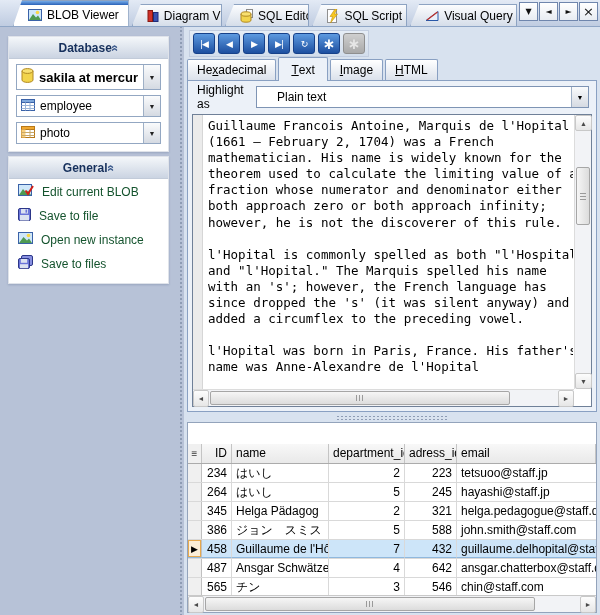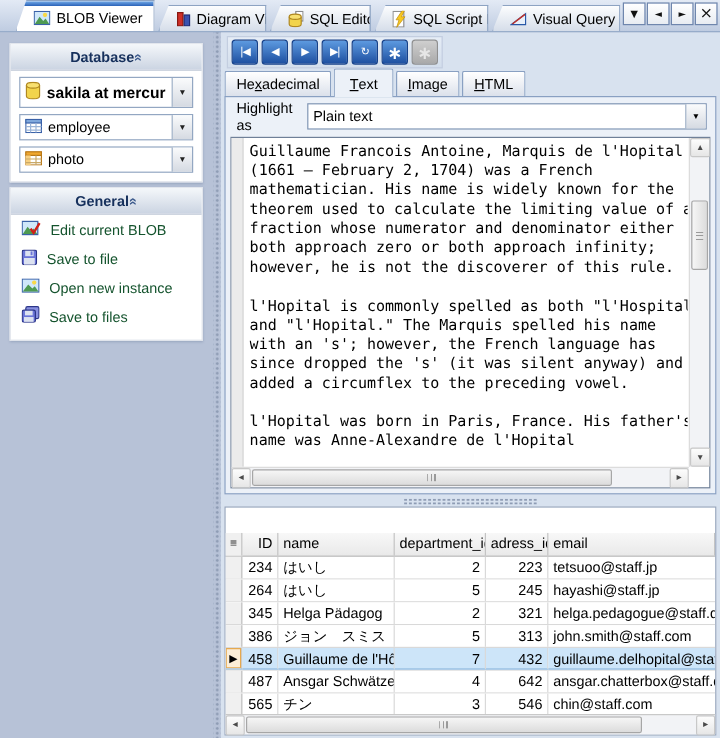--- a/index.html
+++ b/index.html
@@ -64,21 +64,21 @@
     background:linear-gradient(#ffffff,#dbe1eb); border:1px solid #89a0c2; border-bottom:none;
     border-radius:2px 2px 0 0; cursor:pointer; }
   .vtab.active { height:24px; background:#ecf1f8; position:relative; z-index:4; padding:0 12px; }
   .vtab .key { text-decoration:underline; }
 
   .text-panel { position:absolute; top:53px; left:3px; width:410px; height:332px;
     background:#ecf1f8; border:1px solid #89a0c2; }
   .hl-row { position:absolute; top:5px; left:9px; right:7px; height:22px; display:flex; align-items:center; }
   .hl-label { width:59px; flex-shrink:0; }
   .hl-combo { flex:1; height:22px; border:1px solid #7e94b4; background:#fff; display:flex; align-items:center; }
-  .hl-combo .val { flex:1; padding-left:4px; }
+  .hl-combo .val { flex:1; padding-left:20px; }
   .hl-combo .cbtn { width:17px; height:100%; background:linear-gradient(#fafbfc,#d5dae2);
     border-left:1px solid #9fb0c6; display:flex; align-items:center; justify-content:center; font-size:7px; }
 
   .text-frame { position:absolute; top:33px; left:4px; right:4px; bottom:4px;
     border:1px solid #6f8098; background:#fff; }
   .gutter { position:absolute; left:0; top:0; width:10px; bottom:17px; background:#ebebeb; border-right:1px solid #d6d6d6; }
   .blob-text { position:absolute; left:15px; top:3px; right:18px; bottom:18px; overflow:hidden;
     white-space:pre; font-family:"DejaVu Sans Mono", monospace; font-size:12.5px; line-height:16.1px; color:#000; }
 
   .sb-v { position:absolute; right:0; top:0; width:17px; bottom:17px; background:#f2f3f6; border-left:1px solid #dcdcdc; }
@@ -397,21 +397,21 @@
         <div class="gcell c-name">Helga Pädagog</div>
         <div class="gcell c-dept">2</div>
         <div class="gcell c-addr">321</div>
         <div class="gcell c-email">helga.pedagogue@staff.de</div>
       </div>
       <div class="grow">
         <div class="gcell c-sel"></div>
         <div class="gcell c-id">386</div>
         <div class="gcell c-name">ジョン　スミス</div>
         <div class="gcell c-dept">5</div>
-        <div class="gcell c-addr">313</div>
+        <div class="gcell c-addr">588</div>
         <div class="gcell c-email">john.smith@staff.com</div>
       </div>
       <div class="grow selected">
         <div class="gcell c-sel">
             <span>▶</span>
           </div>
         <div class="gcell c-id">458</div>
         <div class="gcell c-name">Guillaume de l'Hôpital</div>
         <div class="gcell c-dept">7</div>
         <div class="gcell c-addr">432</div>

